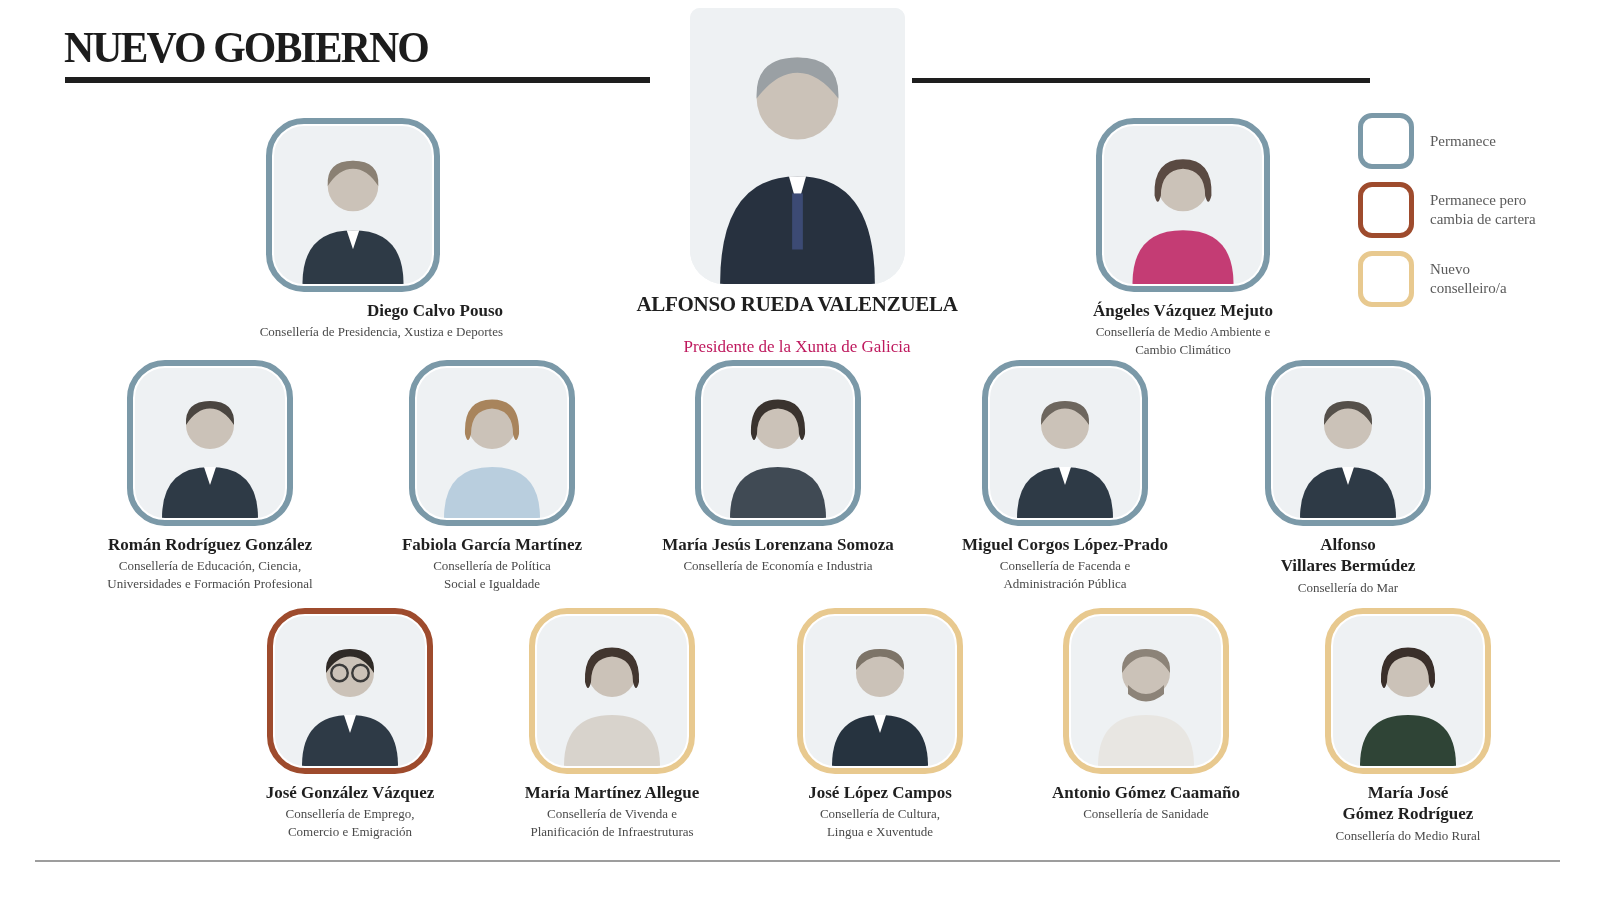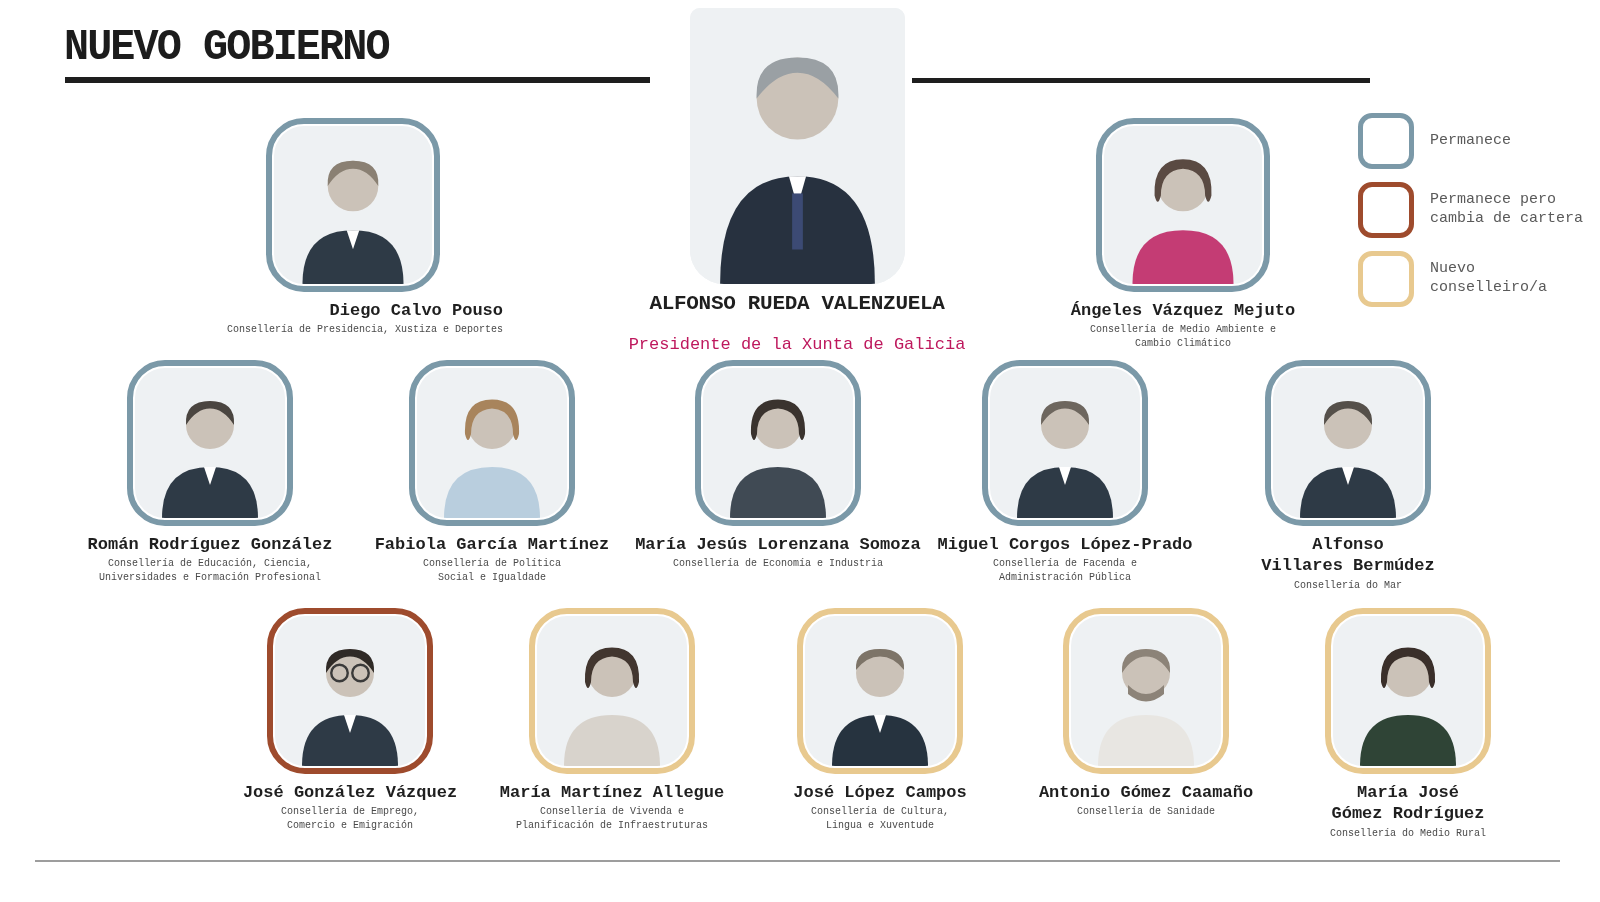--- a/index.html
+++ b/index.html
@@ -1,18 +1,18 @@
 <!DOCTYPE html>
 <html><head>
 <meta charset="utf-8">
 <style>
   html,body{margin:0;padding:0;background:#fff;}
   .stage{
     position:relative;width:1600px;height:902px;background:#ffffff;overflow:hidden;
-    font-family:Liberation Mono, monospace;
+    font-family:Liberation Serif, serif;
   }
   .page-title{
     position:absolute;left:64px;top:22px;
     font-size:44px;font-weight:bold;letter-spacing:-2px;color:#1c1c1c;
     transform:scaleX(0.95);transform-origin:left center;white-space:nowrap;
   }
   .rule{position:absolute;background:#1e1e1e;}
   .rule-left{left:65px;top:77px;width:585px;height:6px;}
   .rule-right{left:912px;top:78px;width:458px;height:5px;}
   .bottom-rule{position:absolute;left:35px;top:860px;width:1525px;height:2px;background:#9d9d9d;}
@@ -37,21 +37,21 @@
 
   
   .member{position:absolute;width:300px;text-align:center;}
   .frame{
     width:150px;height:150px;margin:0 auto;border:6px solid #7b99a8;border-radius:38px;
     overflow:hidden;background:#fff;padding:2px;
   }
   .row1 .frame{width:158px;height:158px;}
   .frame svg{display:block;width:100%;height:100%;border-radius:30px;}
   .member-name{margin-top:8px;font-size:17px;font-weight:bold;color:#1f1f1f;line-height:1.25;white-space:pre-line;}
-  .member-dept{margin-top:2px;font-size:10px;color:#4a4a4a;line-height:1.35;white-space:pre-line;}
+  .member-dept{margin-top:2px;font-size:13px;color:#4a4a4a;line-height:1.35;white-space:pre-line;}
 
   
   [data-status="permanece"]{border-color:#7b99a8;}
   [data-status="cambia"]{border-color:#9e4b2d;}
   [data-status="nuevo"]{border-color:#e8c98f;}
 </style>
 </head>
 <body>
 
 <div class="stage">

